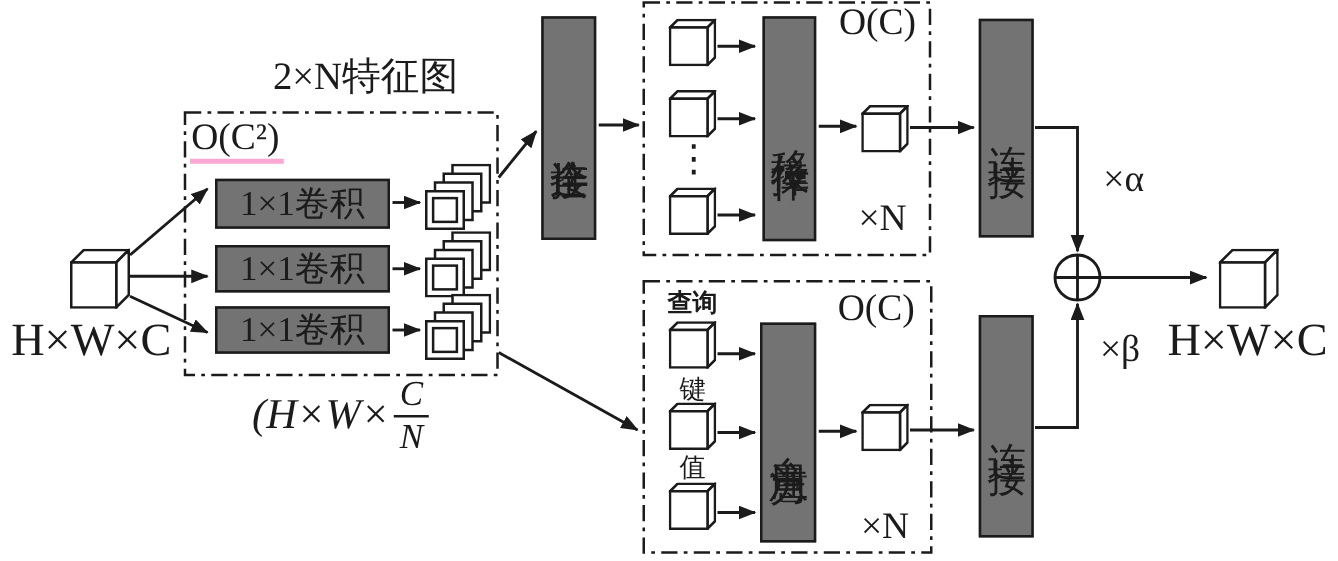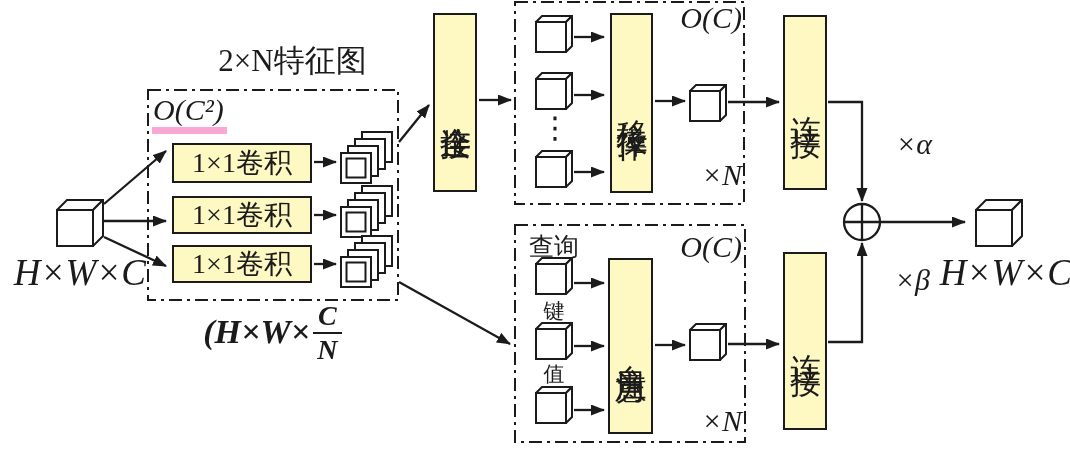--- a/index.html
+++ b/index.html
@@ -2,31 +2,30 @@
 <html><head>
 <meta charset="utf-8">
 <style>
   html,body{margin:0;padding:0;background:#ffffff;}
   .canvas{
     position:relative;width:1070px;height:449px;background:#ffffff;overflow:hidden;
     font-family:"Liberation Serif","DejaVu Serif",serif;color:#1b1b1b;
   }
   .layer{position:absolute;left:0;top:0;}
   .lbl{position:absolute;text-align:center;white-space:nowrap;line-height:1.08;}
-  .math{font-style:italic;text-align:right;}
+  .math{}
   .box{
-    position:absolute;border:2.5px solid #1b1b1b;background:#fef9c3;
+    position:absolute;border:2.5px solid #1b1b1b;background:#737373;
     display:flex;align-items:center;justify-content:center;box-sizing:border-box;
   }
   .vtext{writing-mode:vertical-lr;text-orientation:upright;}
-  .underlined{border-bottom:7px solid #f9a8d4;padding:0 3px 1px 1px;}
+  .underlined{border-bottom:4px solid #f9a8d4;padding:0 3px 1px 1px;}
   .formula{
     position:absolute;display:flex;align-items:center;justify-content:center;
     font-style:italic;
-    font-weight:bold;
   }
   .frac{display:inline-flex;flex-direction:column;align-items:center;margin:0 3px;line-height:1;}
   .frac .num{border-bottom:2.5px solid #1b1b1b;padding:1px 5px 2px 5px;}
   .frac .den{padding-top:2px;}
   svg .shape{fill:#ffffff;stroke:#1b1b1b;stroke-width:2;}
   svg .wire{fill:none;stroke:#1b1b1b;stroke-width:2.3;}
   svg .dashdot{fill:none;stroke:#1b1b1b;stroke-width:2;stroke-dasharray:13 5 3 5;}
 </style>
 </head>
 <body>
@@ -128,21 +127,21 @@
   </div>
 
   <div class="lbl math" style="left:662px;top:2px;width:80px;font-size:30px;">O(C)</div>
   <div class="lbl" style="left:540px;top:110px;width:24px;height:40px;font-size:30px;line-height:36px;">⋮</div>
   <div class="box" style="left:610px;top:13px;width:43px;height:180px;font-size:31px;">
     <span class="vtext" style="letter-spacing:4px;">移位操作</span>
   </div>
   <div class="lbl math" style="left:670px;top:159px;width:72px;font-size:30px;">×N</div>
 
   <div class="lbl math" style="left:660px;top:231px;width:82px;font-size:30px;">O(C)</div>
-  <div class="lbl" style="left:526px;top:233px;width:56px;font-size:25px;">查询</div>
+  <div class="lbl" style="left:526px;top:233px;width:56px;font-size:20px;font-weight:bold;">查询</div>
   <div class="lbl" style="left:526px;top:300px;width:56px;font-size:21px;">键</div>
   <div class="lbl" style="left:526px;top:363px;width:56px;font-size:21px;">值</div>
   <div class="box" style="left:608px;top:258px;width:45px;height:176px;font-size:31px;">
     <span class="vtext" style="letter-spacing:3px;">自注意力</span>
   </div>
   <div class="lbl math" style="left:674px;top:405px;width:68px;font-size:30px;">×N</div>
 
   <div class="box" style="left:783px;top:15px;width:44px;height:175px;font-size:31px;">
     <span class="vtext" style="letter-spacing:12px;">连接</span>
   </div>

